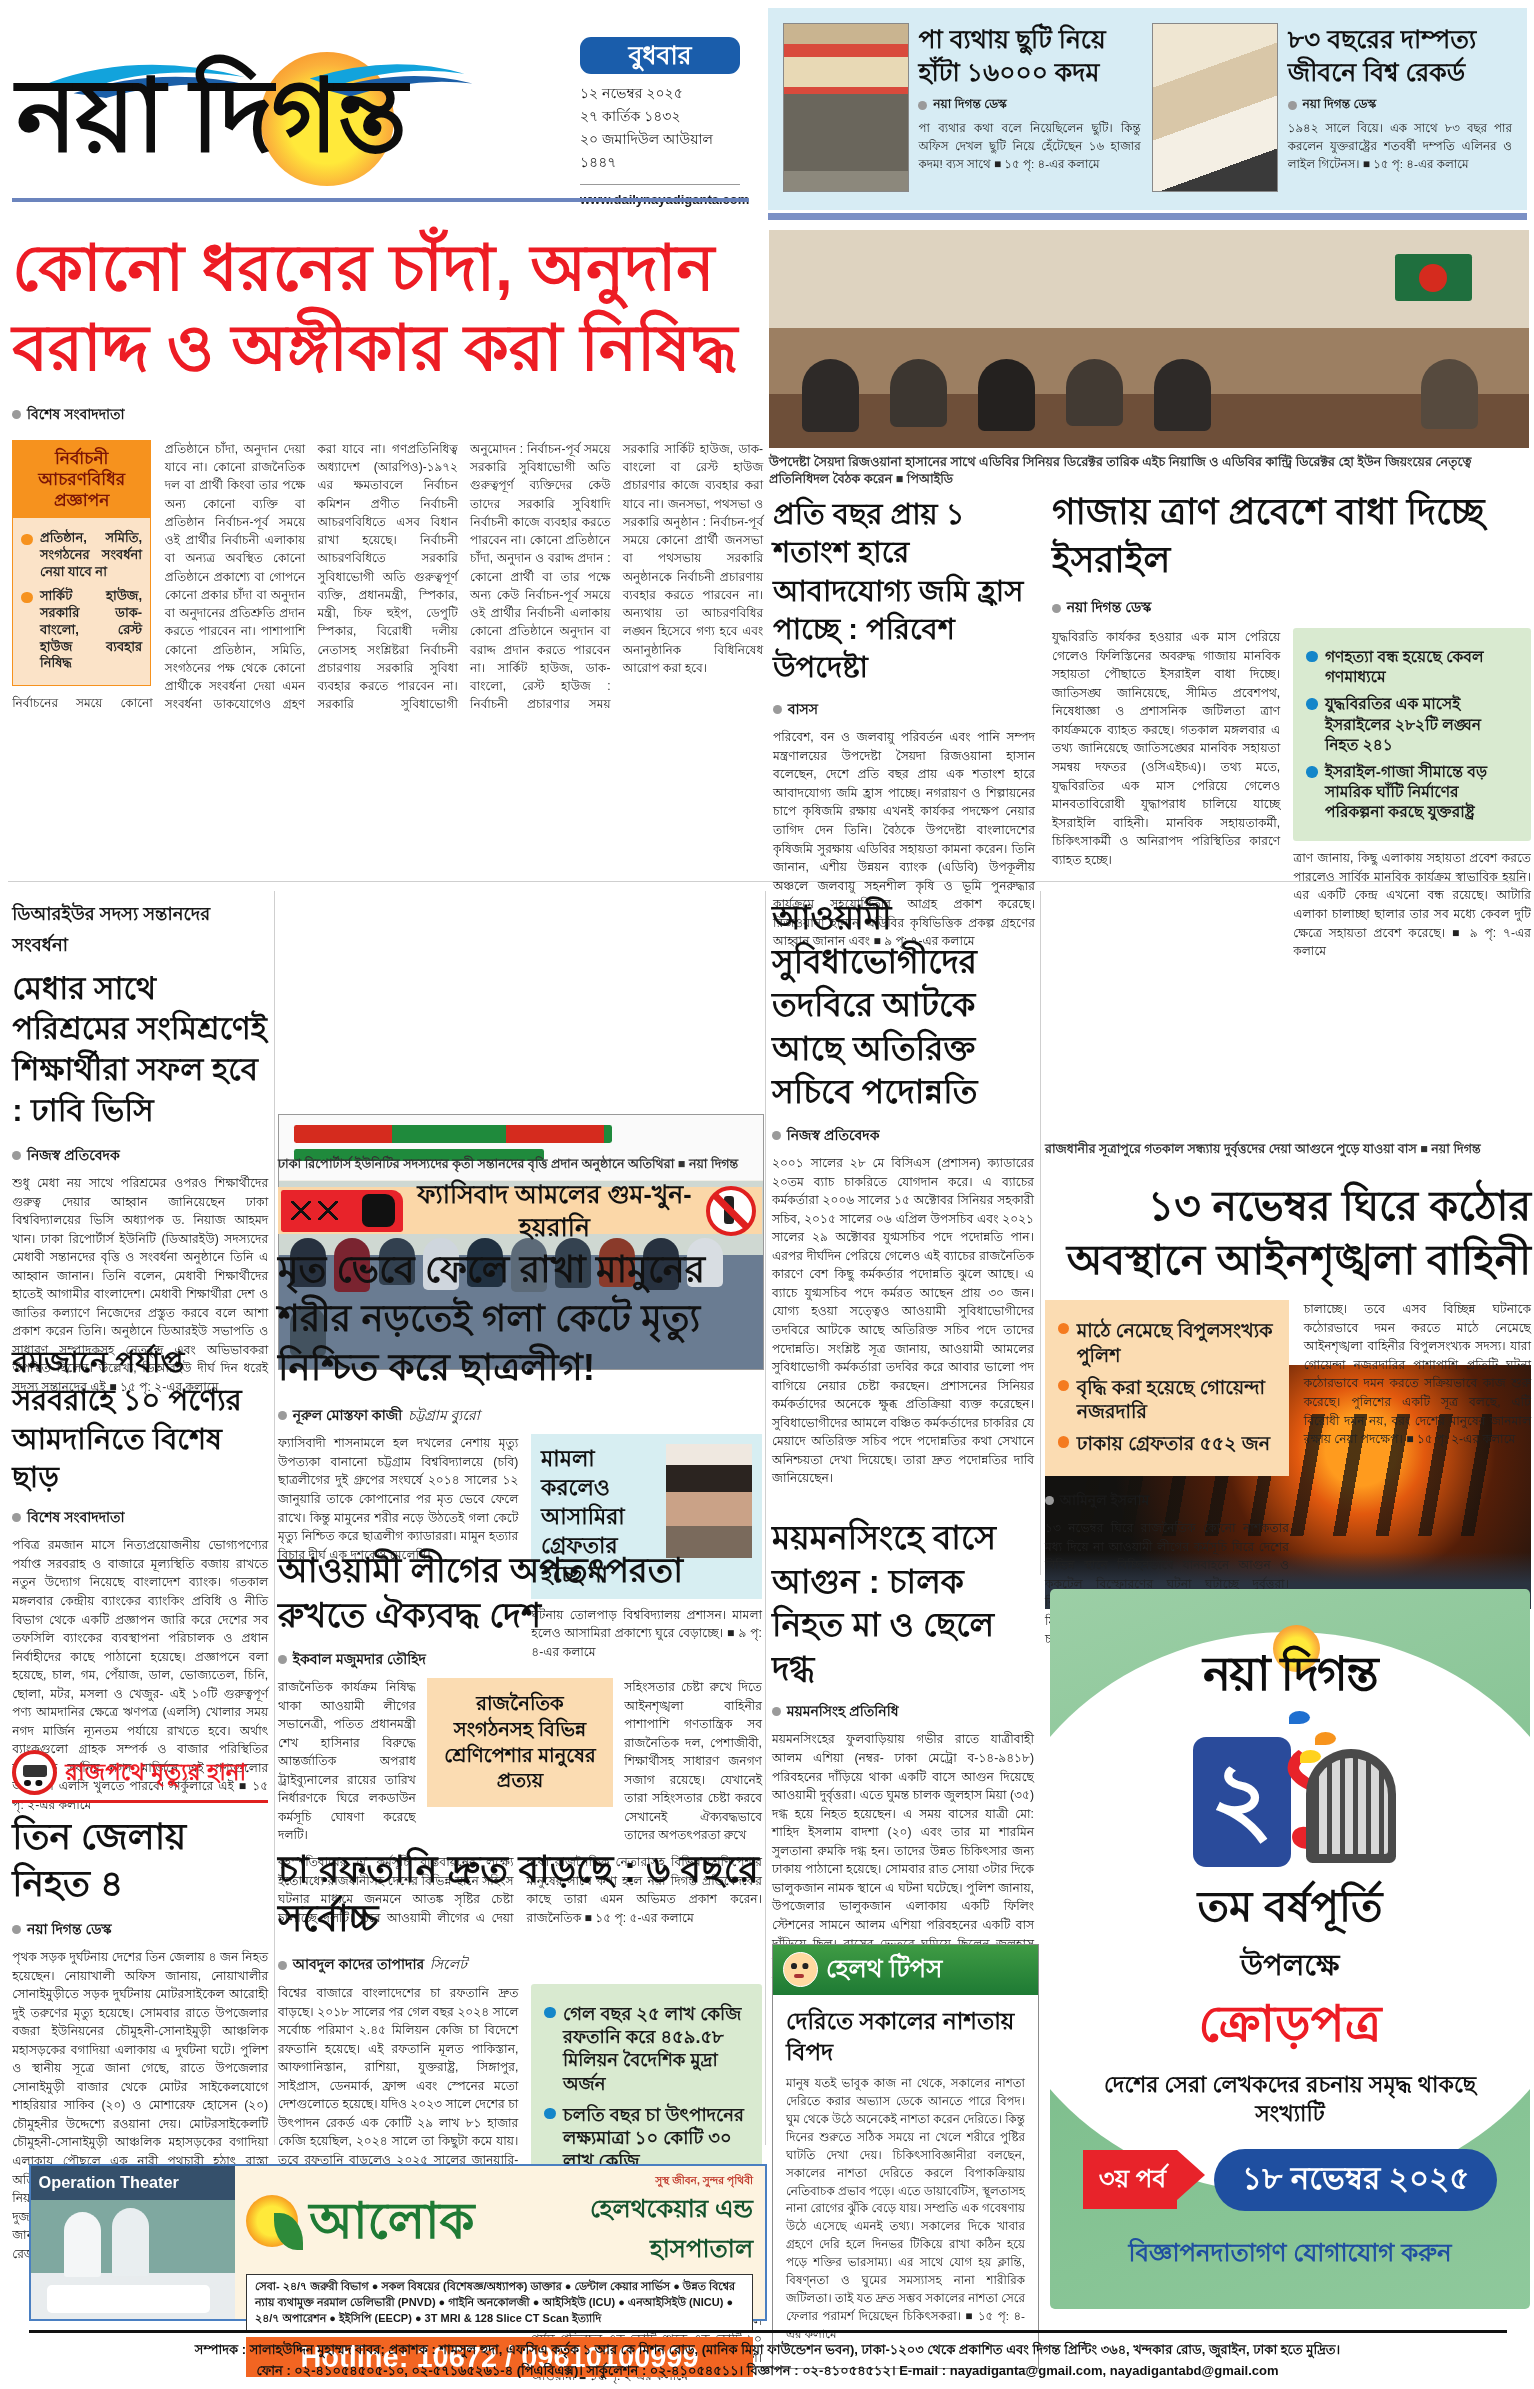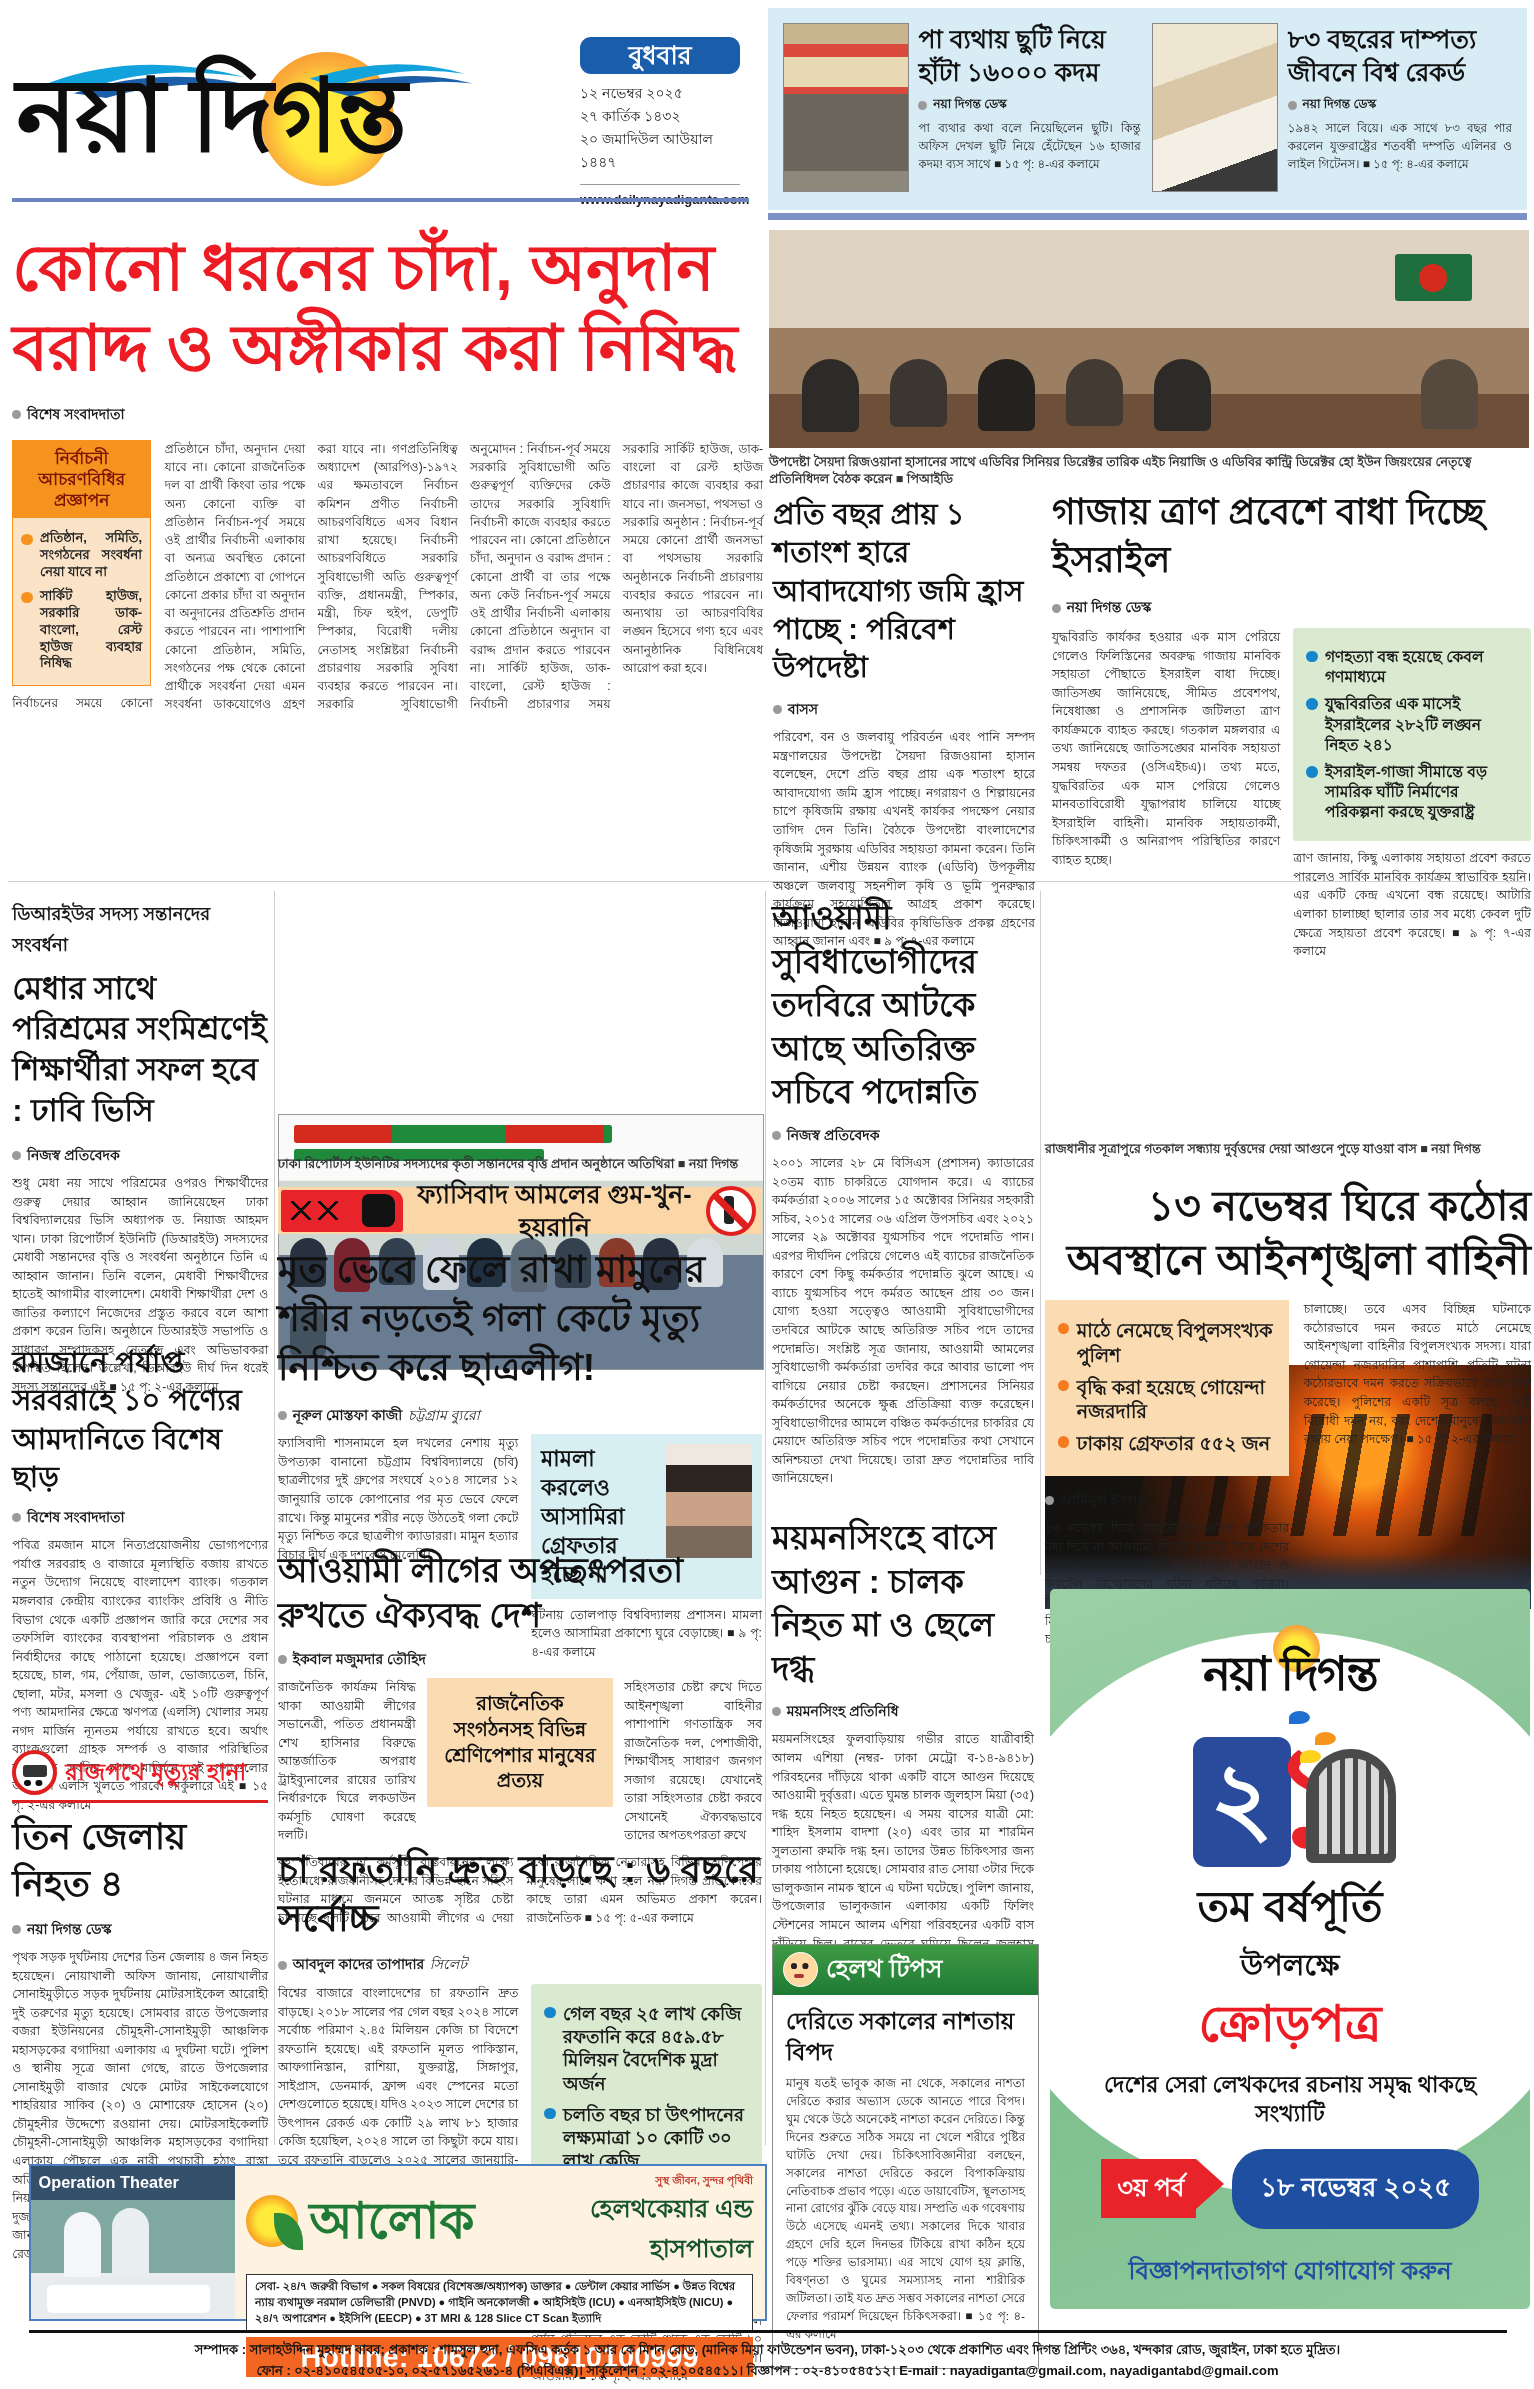--- a/index.html
+++ b/index.html
@@ -403,21 +403,21 @@
           <span class="bird" style="background:#f7941d;left:122px;top:3.3px;"></span>
           <span class="bird" style="background:#ffd21e;left:107px;top:21px;"></span>
         </span>
       </div>
       <div class="hl" style="font-size:42px;">তম বর্ষপূর্তি</div>
       <div class="hl" style="font-size:29px;margin-top:11.4px;">উপলক্ষে</div>
       <div class="hl red" style="font-size:50px;margin-top:6.5px;">ক্রোড়পত্র</div>
       <div class="hl" style="font-size:22px;margin:13px 33px 0;">দেশের সেরা লেখকদের রচনায় সমৃদ্ধ থাকছে সংখ্যাটি</div>
       <div style="margin-top:21px;white-space:nowrap;">
         <span class="arrow-red" style="font-size:24.4px;padding:9.8px 11.4px 9.8px 16.3px;vertical-align:middle;">৩য় পর্ব</span>
-        <span class="pill-blue" style="font-size:26px;padding:18px 28px;margin-left:33px;vertical-align:middle;">১৮ নভেম্বর ২০২৫</span>
+        <span class="pill-blue" style="font-size:31px;padding:5px 28px;margin-left:33px;vertical-align:middle;">১৮ নভেম্বর ২০২৫</span>
       </div>
       <div style="color:#1f4fa0;font-weight:900;font-size:24.4px;margin-top:23px;">বিজ্ঞাপনদাতাগণ যোগাযোগ করুন</div>
       
       
       
       
     </div>
   </div>
 
   <div class="abs alok" style="left:28.5px;top:2164px;width:734px;height:153px;">

